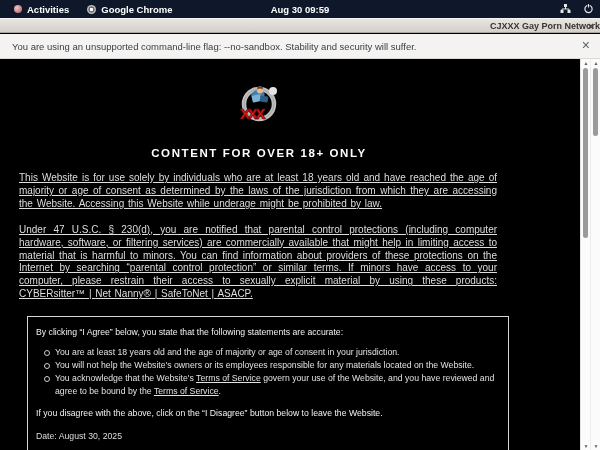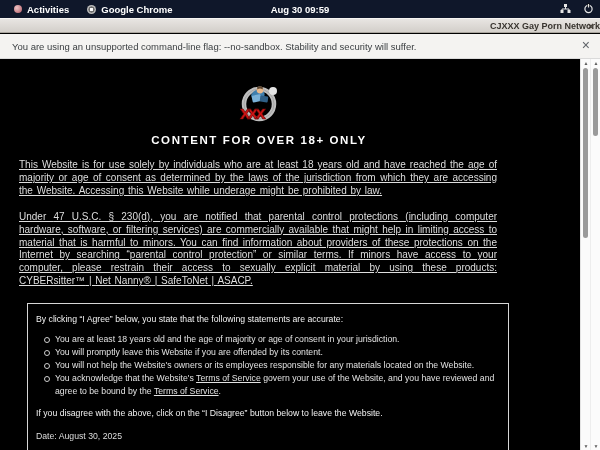--- a/index.html
+++ b/index.html
@@ -50,21 +50,21 @@
     font-weight:normal; cursor:pointer;
   }
 
   
   .content {
     position:absolute; left:0; top:59px; width:518px; height:391px;
     background:#000; color:#dcdcdc; overflow:hidden;
   }
   .logo-wrap { width:64px; height:44px; margin:24px auto 0 auto; }
   .page-heading {
-    margin-top:7px; text-align:center; color:#ffffff;
+    margin-top:20px; text-align:center; color:#ffffff;
     font-size:11.5px; font-weight:600; letter-spacing:1.6px;
   }
   .para {
     margin:13px 21px 0 19px; font-size:10px; line-height:12.9px;
     text-align:justify; color:#dedede; word-spacing:1px;text-decoration:underline;
   }
   .lnk { text-decoration:underline; color:inherit; cursor:pointer; }
 
   .agree-box {
     margin:15px 9px 0 27px; border:1px solid #d6d6d6;
@@ -167,21 +167,20 @@
     </p>
 
     <p class="para">
       <span>Under </span><span class="lnk">47 U.S.C. § 230(d)</span><span>, you are notified that parental control protections (including computer hardware, software, or filtering services) are commercially available that might help in limiting access to material that is harmful to minors. You can find information about providers of these protections on the Internet by searching “parental control protection” or similar terms. If minors have access to your computer, please restrain their access to sexually explicit material by using these products: </span><span class="lnk">CYBERsitter™</span><span> | </span><span class="lnk">Net Nanny®</span><span> | </span><span class="lnk">SafeToNet</span><span> | </span><span class="lnk">ASACP</span><span>.</span>
     </p>
 
     <div class="agree-box">
       <div class="bold-line">By clicking “I Agree” below, you state that the following statements are accurate:</div>
       <ul>
         <li>You are at least 18 years old and the age of majority or age of consent in your jurisdiction.</li>
-        <li>You will promptly leave this Website if you are offended by its content.</li>
         <li>You will not help the Website's owners or its employees responsible for any materials located on the Website.</li>
         <li>
           <span>You acknowledge that the Website's </span><span class="lnk">Terms of Service</span><span> govern your use of the Website, and you have reviewed and agree to be bound by the </span><span class="lnk">Terms of Service</span><span>.</span>
         </li>
       </ul>
       <div class="bold-line disagree-note">If you disagree with the above, click on the “I Disagree” button below to leave the Website.</div>
       <div class="date-line">Date: August 30, 2025</div>
     </div>
 
     <div class="btn-row">

